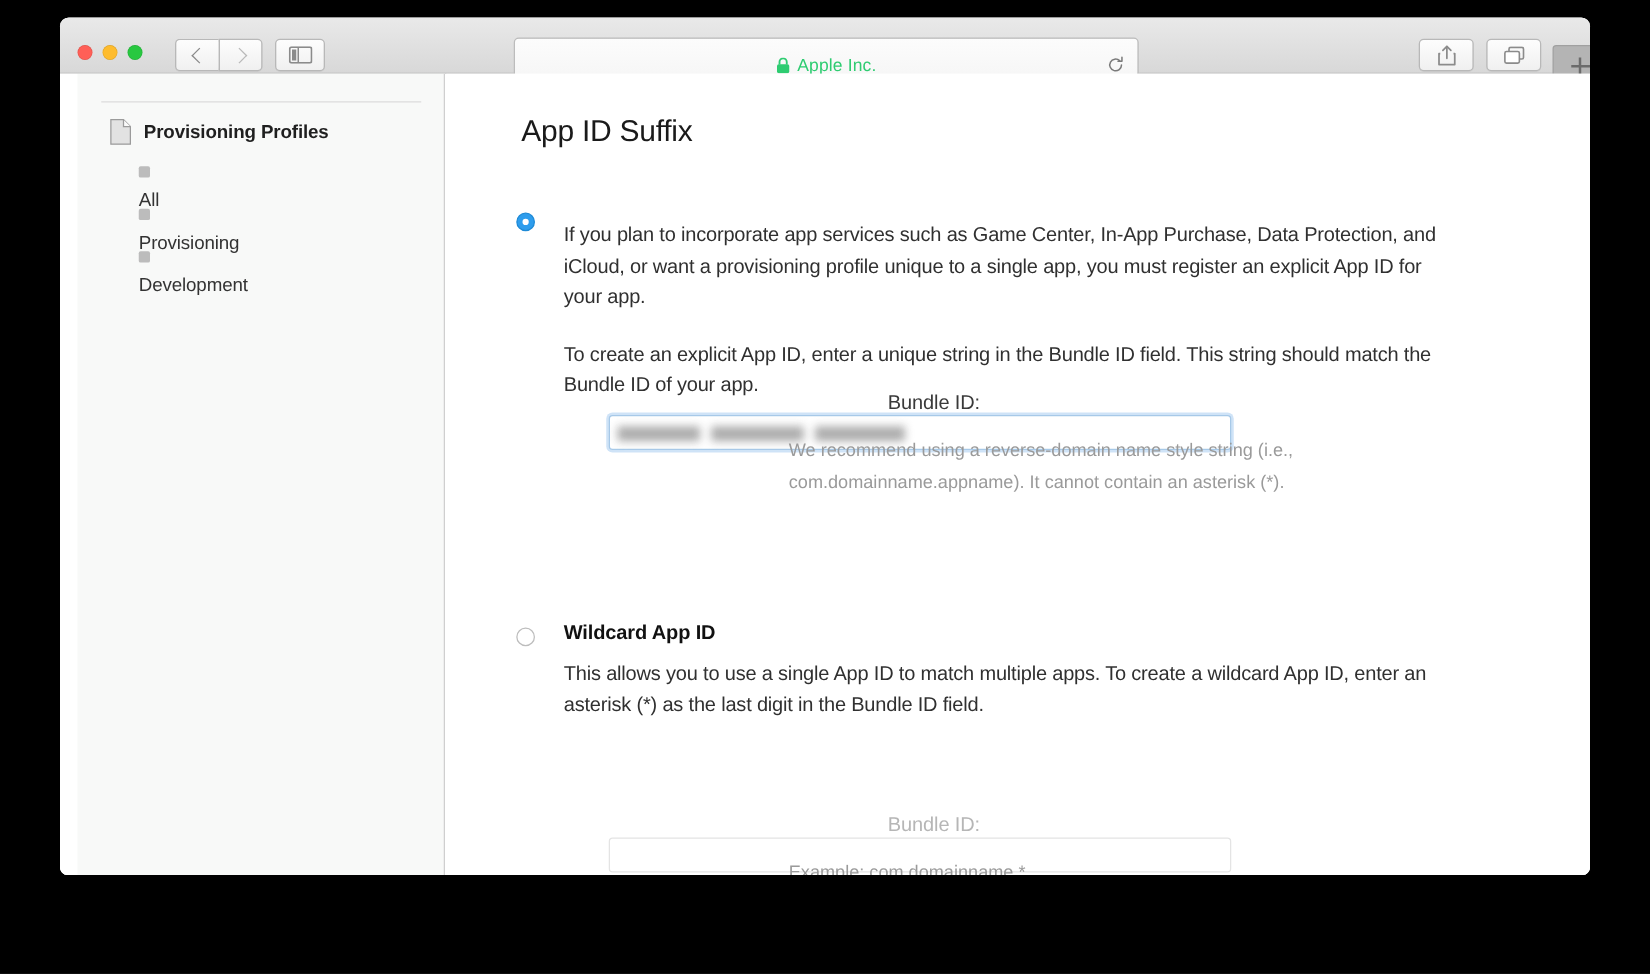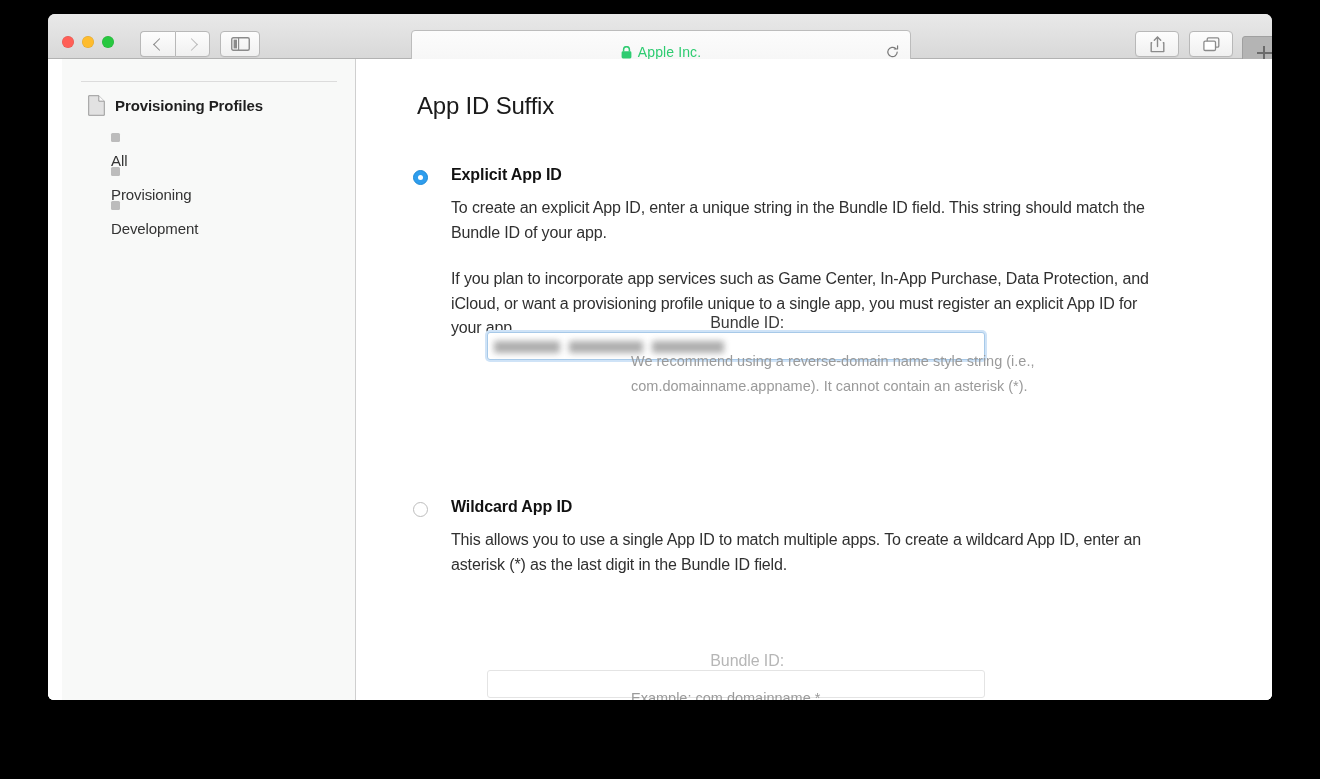--- a/index.html
+++ b/index.html
@@ -456,24 +456,23 @@
         <span class="sb-item-label">Development</span>
       </div>
     </div>
 
     <div class="main">
 
       <div class="page-title">App ID Suffix</div>
 
       <div class="option option-explicit">
         <span class="radio on"></span>
-        <div class="option-label">Explicit App ID</div>
         <div class="option-body">
+          <p class="para">If you plan to incorporate app services such as Game Center, In-App Purchase, Data Protection, and iCloud, or want a provisioning profile unique to a single app, you must register an explicit App ID for your app.</p>
           <p class="para">To create an explicit App ID, enter a unique string in the Bundle ID field. This string should match the Bundle ID of your app.</p>
-          <p class="para">If you plan to incorporate app services such as Game Center, In-App Purchase, Data Protection, and iCloud, or want a provisioning profile unique to a single app, you must register an explicit App ID for your app.</p>
         </div>
       </div>
 
       <div class="field-row explicit">
         <span class="field-label">Bundle ID:</span>
         <div class="textfield focused">
           <span class="redacted">
             <i class="w1"></i>
               <i class="w2"></i>
               <i class="w3"></i>

